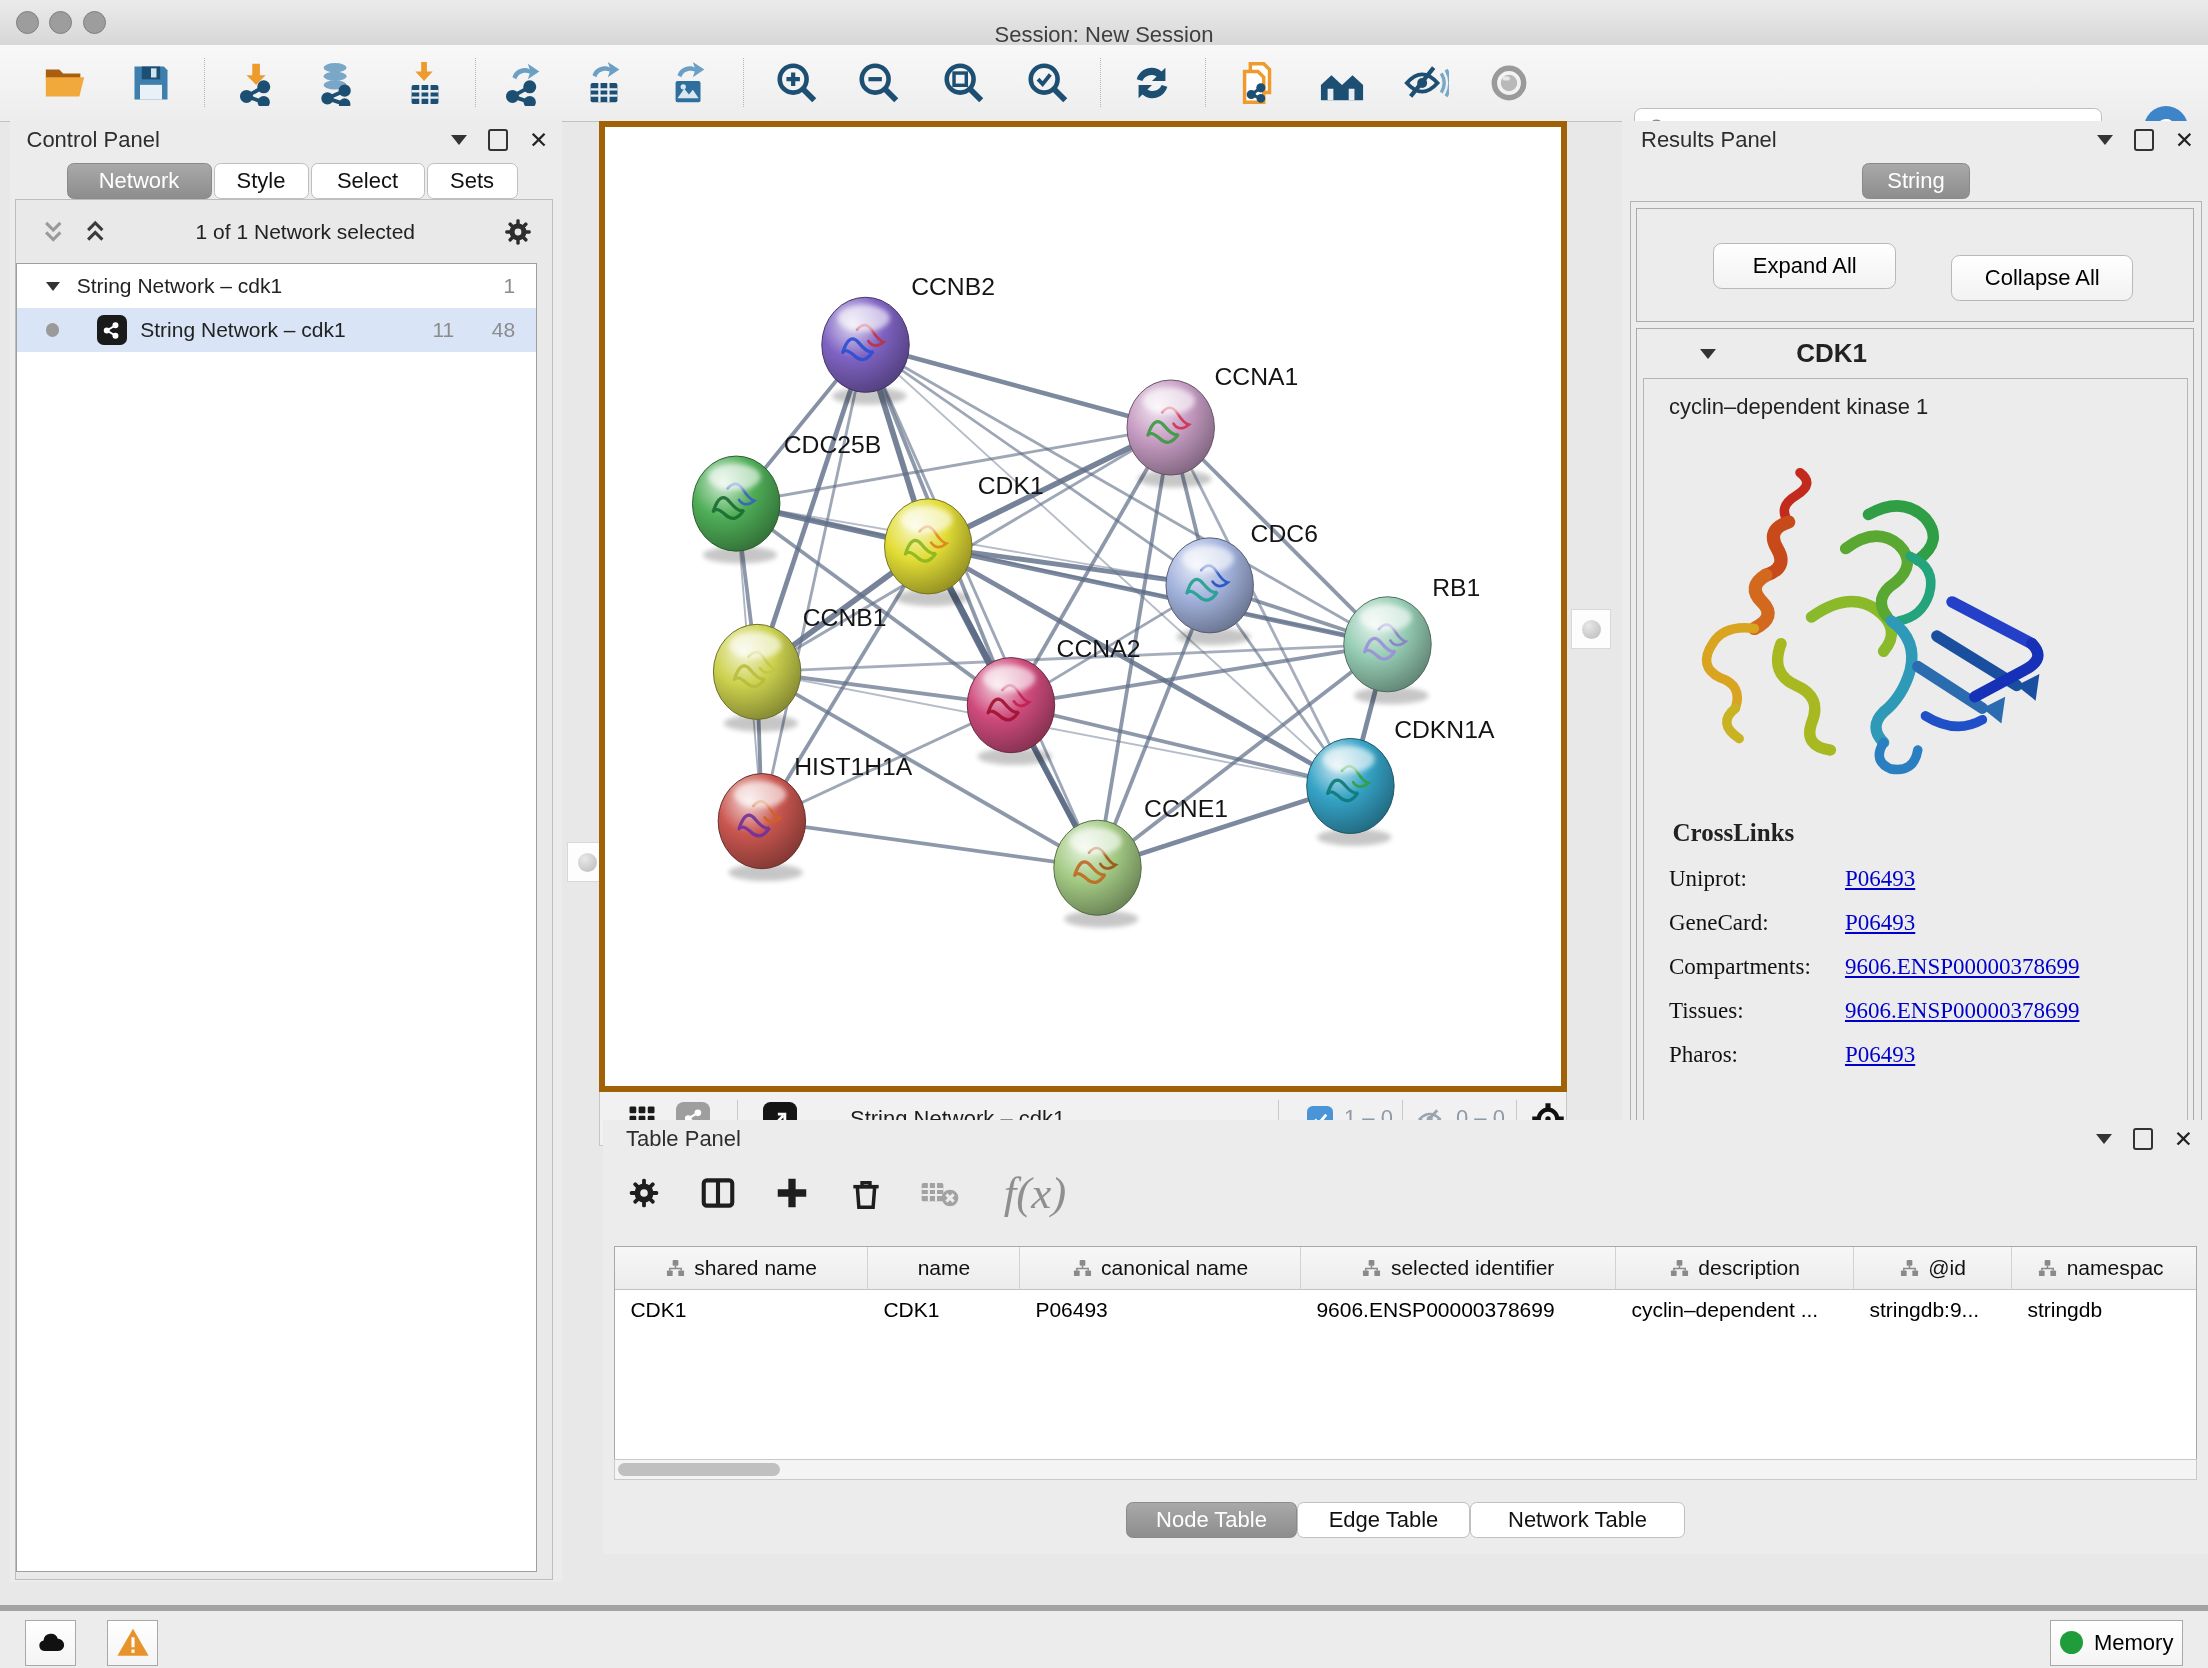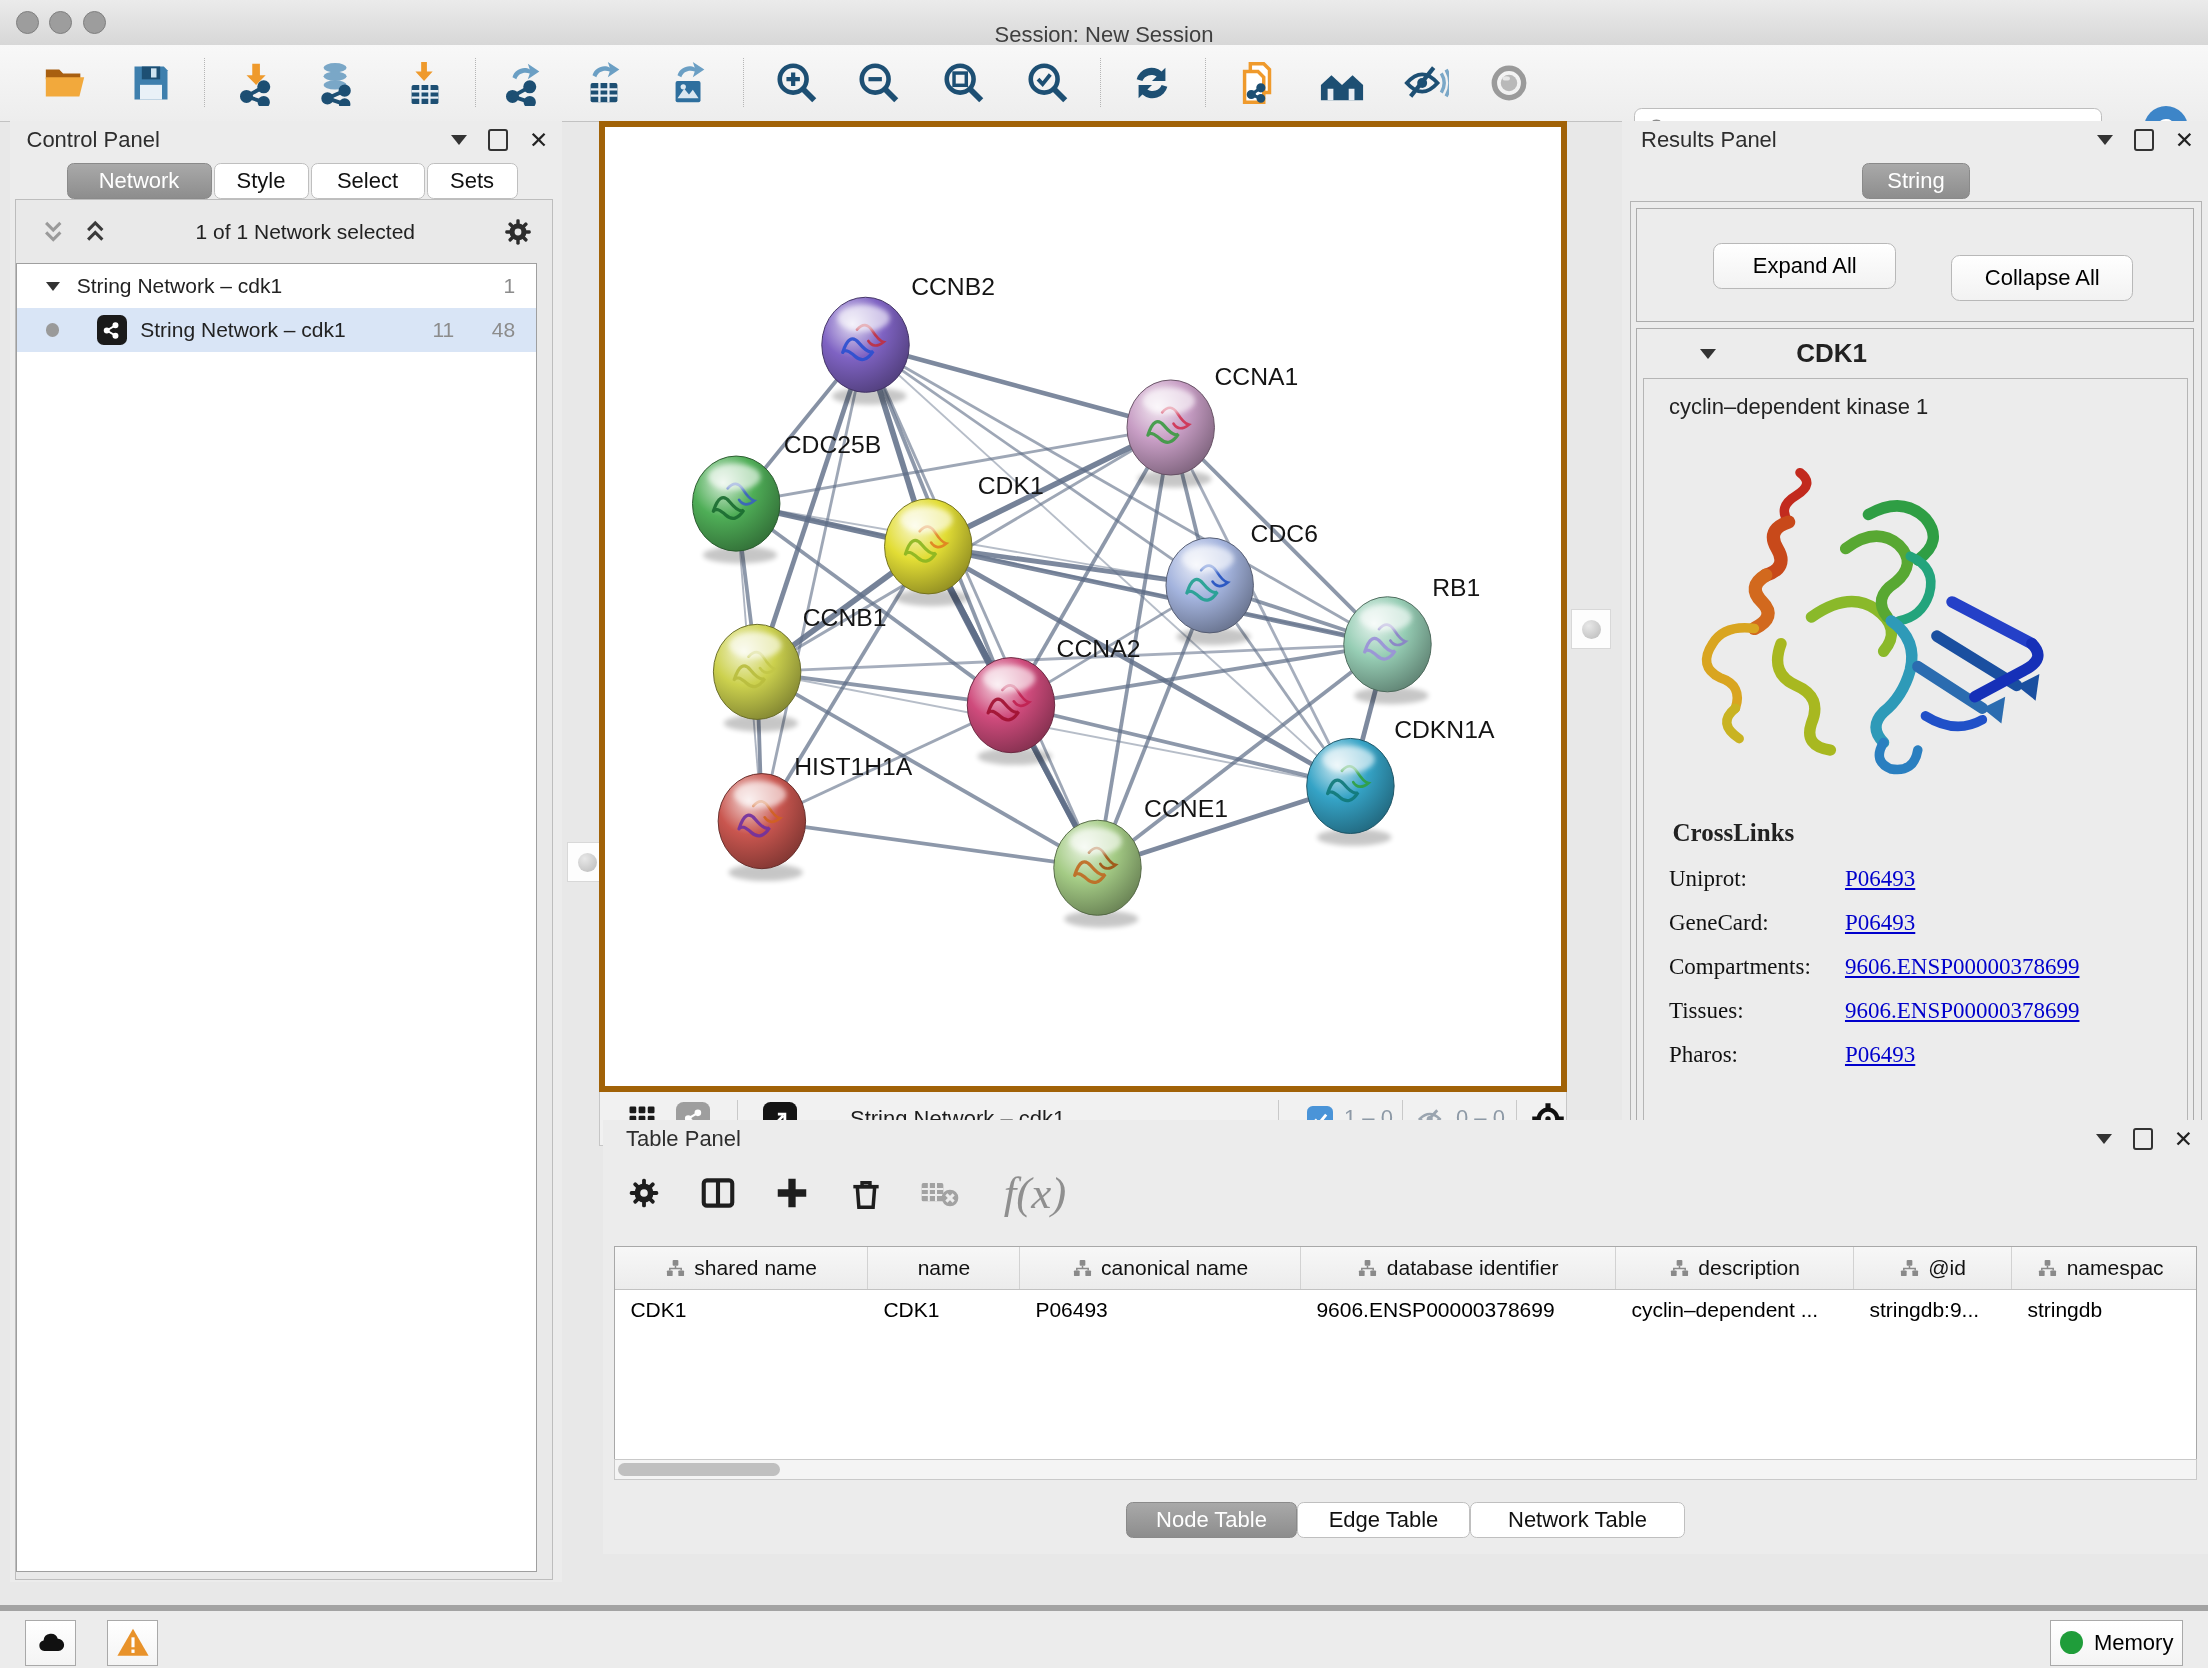--- a/index.html
+++ b/index.html
@@ -761,21 +761,21 @@
           </div>
         <div class="th-cell" style="width:315px">
             <svg width="19" height="19" viewBox="0 0 20 20">
               <g fill="#8a8a8a">
                 <rect x="7" y="1" width="6" height="6" rx="1"></rect>
                 <rect x="1" y="12" width="6" height="6" rx="1"></rect>
                 <rect x="13" y="12" width="6" height="6" rx="1"></rect>
                 <path d="M10 7v3M4 12v-2h12v2" fill="none" stroke="#8a8a8a" stroke-width="1.6"></path>
               </g>
             </svg>
-            <span>database identifier</span>
+            <span>selected identifier</span>
           </div>
         <div class="th-cell" style="width:238px">
             <svg width="19" height="19" viewBox="0 0 20 20">
               <g fill="#8a8a8a">
                 <rect x="7" y="1" width="6" height="6" rx="1"></rect>
                 <rect x="1" y="12" width="6" height="6" rx="1"></rect>
                 <rect x="13" y="12" width="6" height="6" rx="1"></rect>
                 <path d="M10 7v3M4 12v-2h12v2" fill="none" stroke="#8a8a8a" stroke-width="1.6"></path>
               </g>
             </svg>

